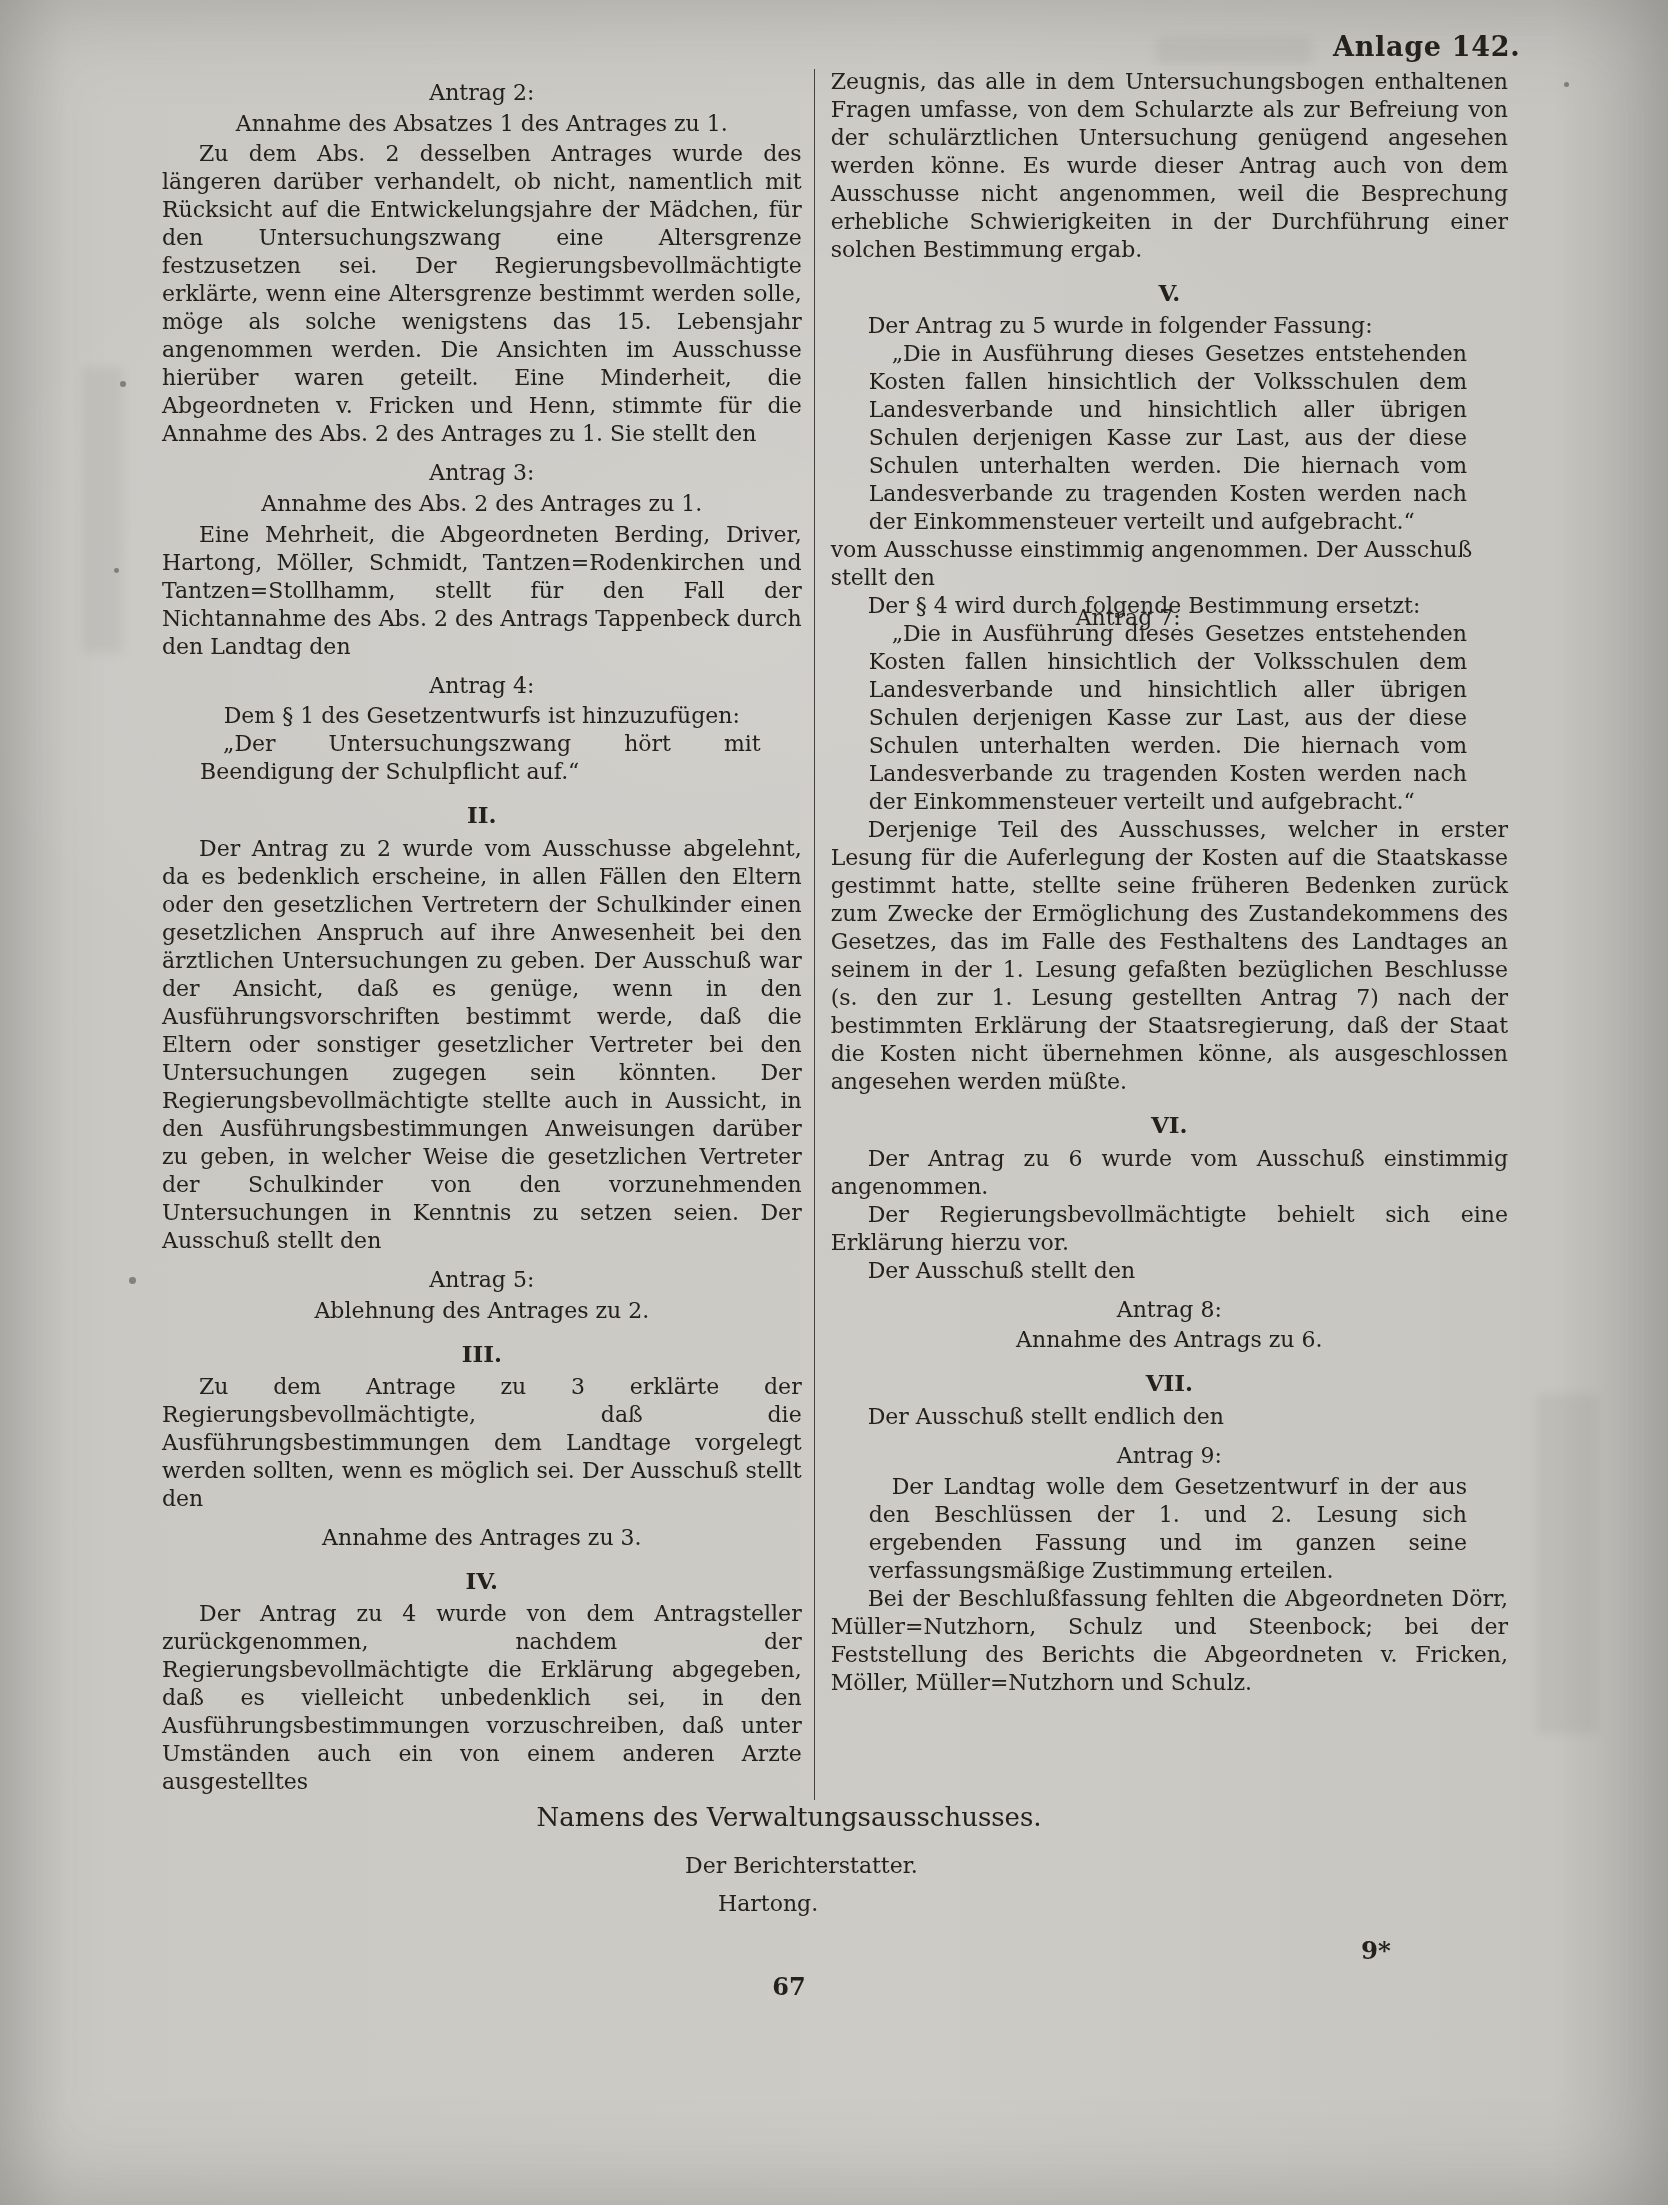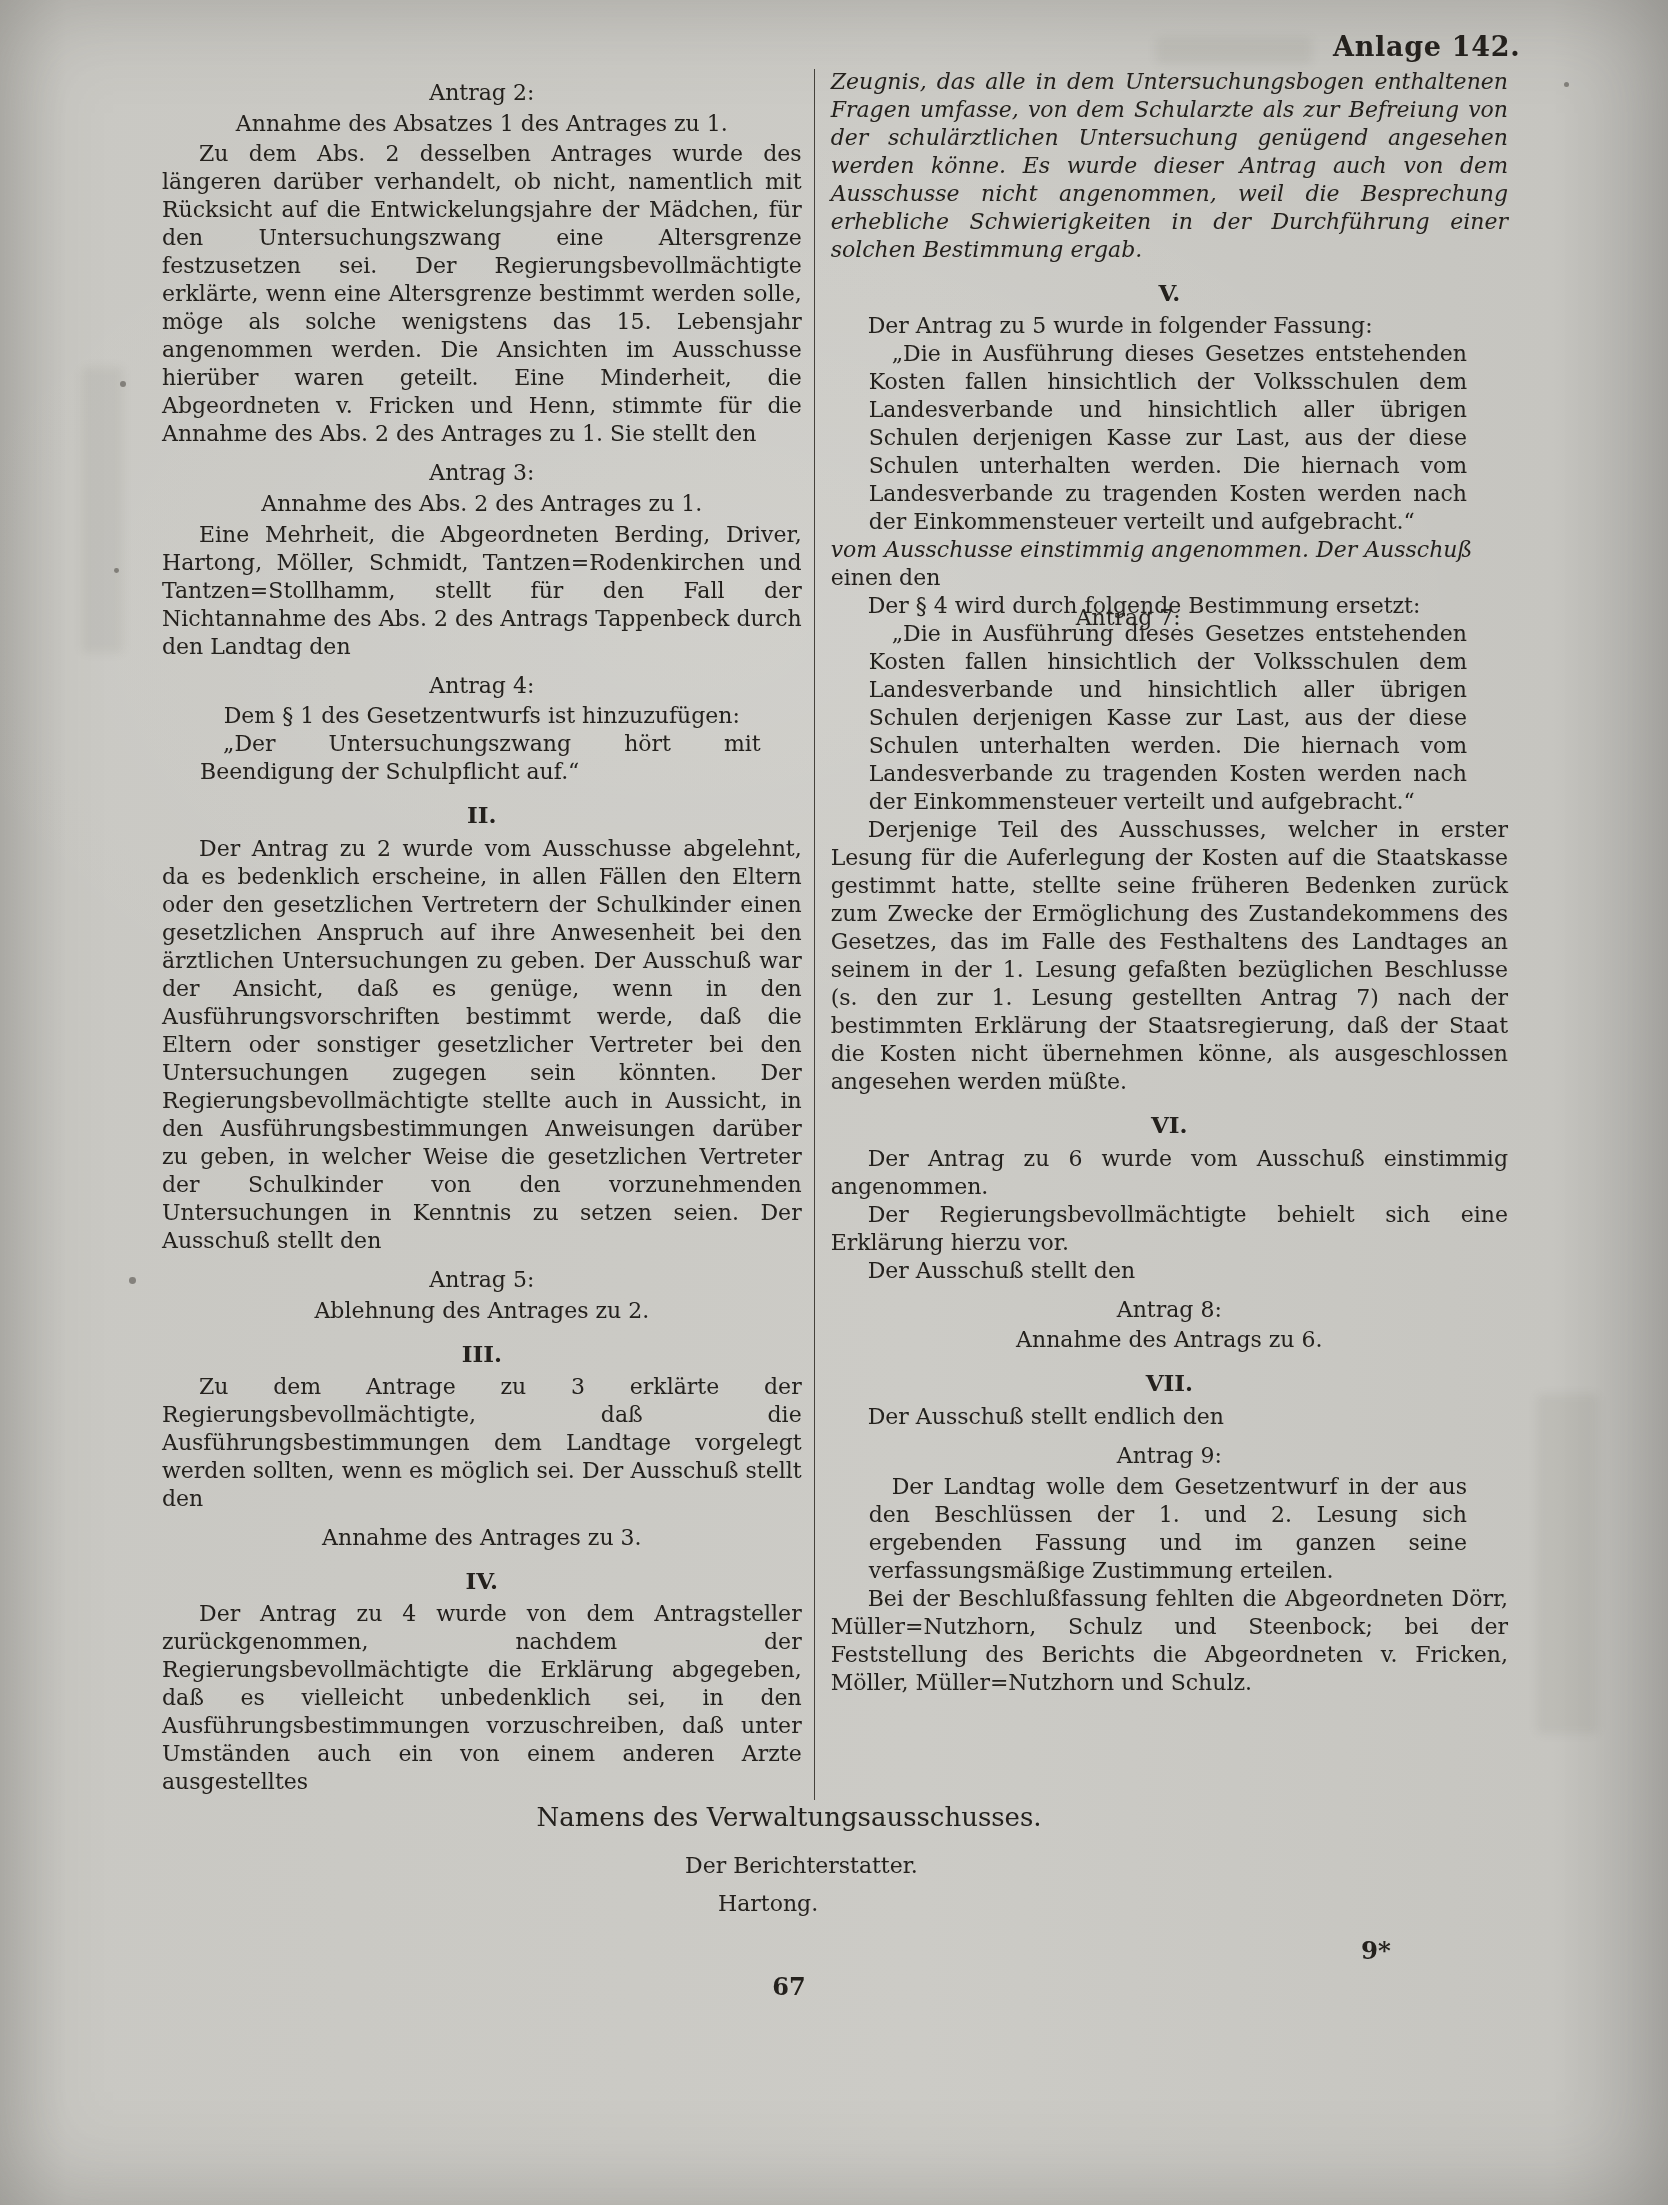--- a/index.html
+++ b/index.html
@@ -56,21 +56,21 @@
     height: 1731px;
     background: #45423c;
   }
 
   
   .blk { margin: 0; }
   .h  { text-align: center; margin: 11px 0 2.7px; }
   .h + .h { margin-top: 0; }
   .n  { text-align: center; font-weight: bold; font-size: 23px; margin: 15px 0 5.4px; }
   .p  { text-indent: 37px; text-align: justify; }
-  .p0 { text-align: justify; font-style: italic; }
+  .p0 { text-align: justify; }
   .q  { margin-left: 38px; margin-right: 41px; text-indent: 23px; text-align: justify; }
   .c  { text-align: center; margin-top: 2px; }
   .split { position: relative; }
   .split .split-center { position: absolute; left: 245px; margin-top: 40px; }
 
   .f1 {
     position: absolute;
     top: 1803px;
     left: 116px;
     width: 1346px;
@@ -139,21 +139,21 @@
         <div class="blk h">Annahme des Antrages zu 3.</div>
         <div class="blk n">IV.</div>
         <div class="blk p">Der Antrag zu 4 wurde von dem Antragsteller zurückgenommen, nachdem der Regierungsbevollmächtigte die Erklärung abgegeben, daß es vielleicht unbedenklich sei, in den Ausführungsbestimmungen vorzuschreiben, daß unter Umständen auch ein von einem anderen Arzte ausgestelltes</div>
       </div>
     <div class="col-right">
         <div class="blk p0">Zeugnis, das alle in dem Untersuchungsbogen enthaltenen Fragen umfasse, von dem Schularzte als zur Befreiung von der schulärztlichen Untersuchung genügend angesehen werden könne. Es wurde dieser Antrag auch von dem Ausschusse nicht angenommen, weil die Besprechung erhebliche Schwierigkeiten in der Durchführung einer solchen Bestimmung ergab.</div>
         <div class="blk n">V.</div>
         <div class="blk p">Der Antrag zu 5 wurde in folgender Fassung:</div>
         <div class="blk q">„Die in Ausführung dieses Gesetzes entstehenden Kosten fallen hinsichtlich der Volksschulen dem Landesverbande und hinsichtlich aller übrigen Schulen derjenigen Kasse zur Last, aus der diese Schulen unterhalten werden. Die hiernach vom Landesverbande zu tragenden Kosten werden nach der Einkommensteuer verteilt und aufgebracht.“</div>
         <div class="blk p0">vom Ausschusse einstimmig angenommen. Der Ausschuß</div>
-        <div class="blk split"><span>einen den</span><span class="split-center">Antrag 7:</span></div>
+        <div class="blk split"><span>stellt den</span><span class="split-center">Antrag 7:</span></div>
         <div class="blk p">Der § 4 wird durch folgende Bestimmung ersetzt:</div>
         <div class="blk q">„Die in Ausführung dieses Gesetzes entstehenden Kosten fallen hinsichtlich der Volksschulen dem Landesverbande und hinsichtlich aller übrigen Schulen derjenigen Kasse zur Last, aus der diese Schulen unterhalten werden. Die hiernach vom Landesverbande zu tragenden Kosten werden nach der Einkommensteuer verteilt und aufgebracht.“</div>
         <div class="blk p">Derjenige Teil des Ausschusses, welcher in erster Lesung für die Auferlegung der Kosten auf die Staatskasse gestimmt hatte, stellte seine früheren Bedenken zurück zum Zwecke der Ermöglichung des Zustandekommens des Gesetzes, das im Falle des Festhaltens des Landtages an seinem in der 1. Lesung gefaßten bezüglichen Beschlusse (s. den zur 1. Lesung gestellten Antrag 7) nach der bestimmten Erklärung der Staatsregierung, daß der Staat die Kosten nicht übernehmen könne, als ausgeschlossen angesehen werden müßte.</div>
         <div class="blk n">VI.</div>
         <div class="blk p">Der Antrag zu 6 wurde vom Ausschuß einstimmig angenommen.</div>
         <div class="blk p">Der Regierungsbevollmächtigte behielt sich eine Erklärung hierzu vor.</div>
         <div class="blk p">Der Ausschuß stellt den</div>
         <div class="blk h">Antrag 8:</div>
         <div class="blk h">Annahme des Antrags zu 6.</div>
         <div class="blk n">VII.</div>

